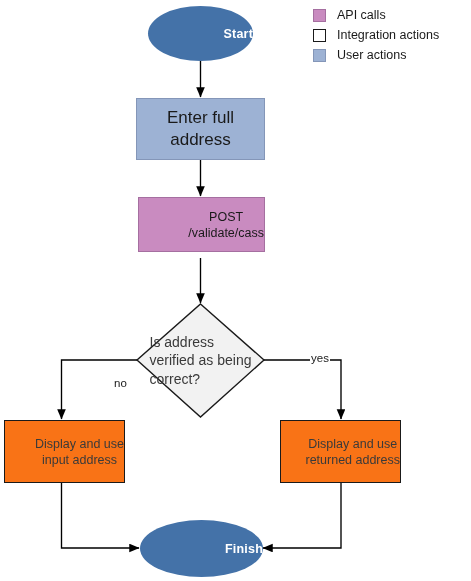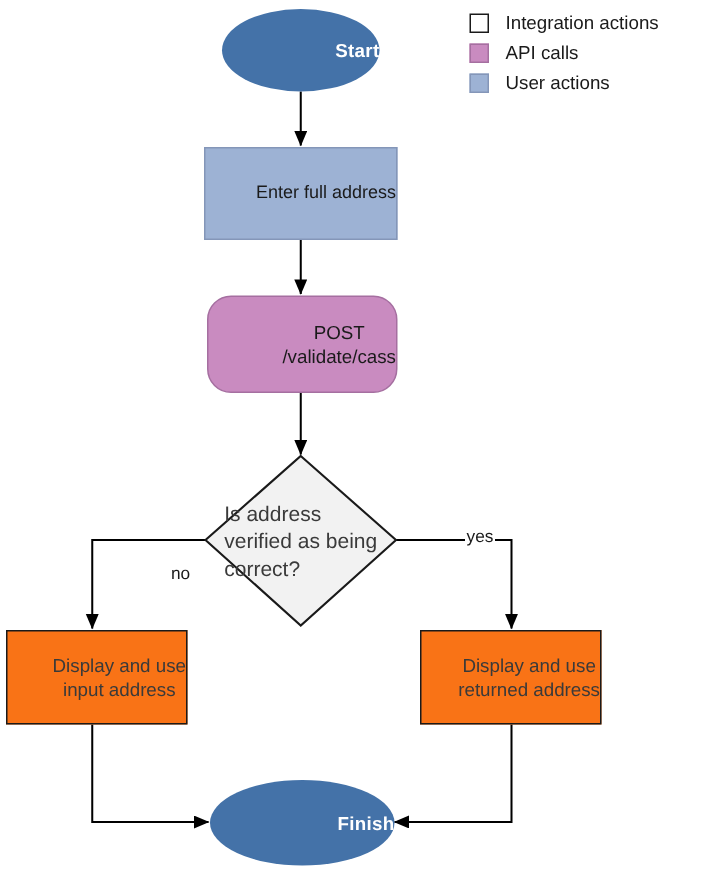--- a/index.html
+++ b/index.html
@@ -55,21 +55,21 @@
     color: #ffffff;
     font-weight: bold;
     font-size: 12.5px;
     letter-spacing: .2px;
   }
 
   .process {
     border: 1px solid #8496B8;
     background: #9DB2D4;
     color: #1a1a1a;
-    font-size: 12px;
+    font-size: 17px;
   }
 
   .api {
     border: 1px solid #A56FA0;
     background: #C98BC0;
     color: #1a1a1a;
     font-size: 12.5px;
   }
 
   .integration {
@@ -168,21 +168,21 @@
   </svg>
 
   <div class="node terminator" style="left:148px; top:6px; width:105px; height:55px;">
     <span class="node-label">Start</span>
   </div>
 
   <div class="node process" style="left:136px; top:98px; width:129px; height:62px;">
     <span class="node-label">Enter full address</span>
   </div>
 
-  <div class="node api" style="left:138px; top:197px; width:127px; height:65px;border-radius:16px;">
+  <div class="node api" style="left:138px; top:197px; width:127px; height:55px;">
     <span class="node-label">POST
 /validate/cass</span>
   </div>
 
   <div class="decision-wrap" style="left:137px; top:304px; width:127px; height:113px;">
     <span class="decision-text">Is address
 verified as being
 correct?</span>
   </div>
 
@@ -204,27 +204,27 @@
     <span>no</span>
   </div>
 
   <div class="edge-label" style="left:273px; top:353px;margin-left:37px;">
     <span>yes</span>
   </div>
 
   <div id="legend">
 
     <div class="legend-row">
+      <span class="legend-swatch" style="background:#C98BC0; border:1px solid #A56FA0;"></span>
+      <span class="legend-text">API calls</span>
+    </div>
+
+    <div class="legend-row">
       <span class="legend-swatch" style="background:#FFFFFF; border:1.4px solid #1a1a1a;"></span>
       <span class="legend-text">Integration actions</span>
-    </div>
-
-    <div class="legend-row">
-      <span class="legend-swatch" style="background:#C98BC0; border:1px solid #A56FA0;"></span>
-      <span class="legend-text">API calls</span>
     </div>
 
     <div class="legend-row">
       <span class="legend-swatch" style="background:#9DB2D4; border:1px solid #8496B8;"></span>
       <span class="legend-text">User actions</span>
     </div>
 
   </div>
 
 </div>

